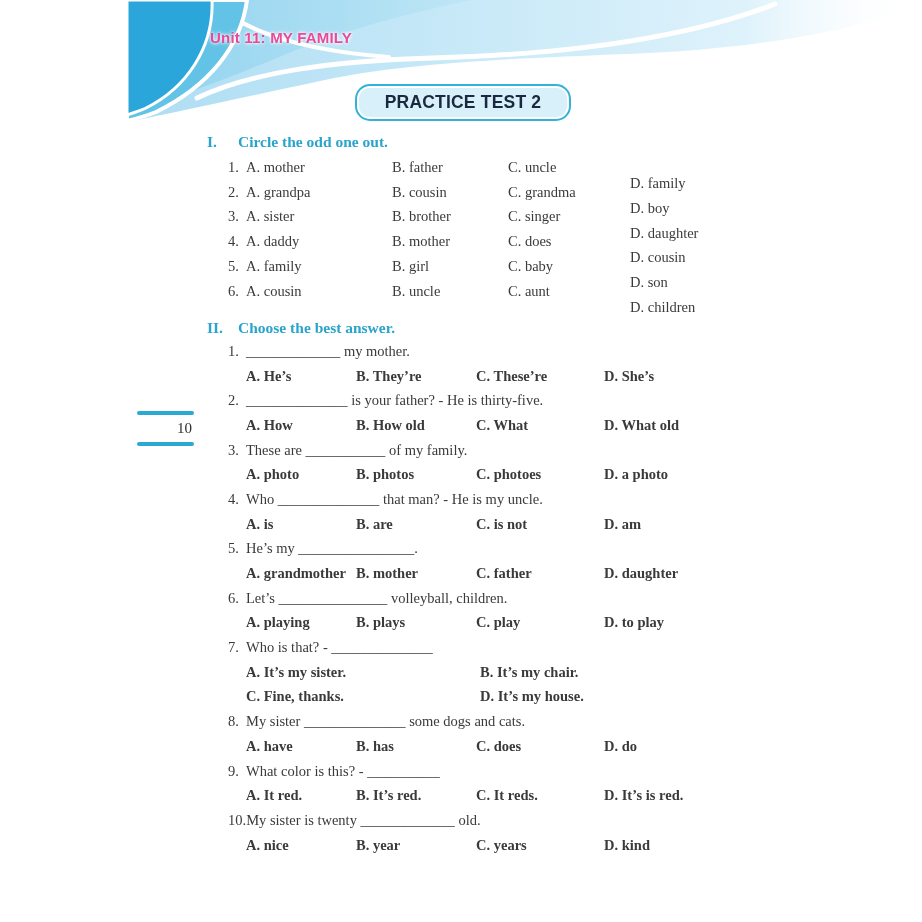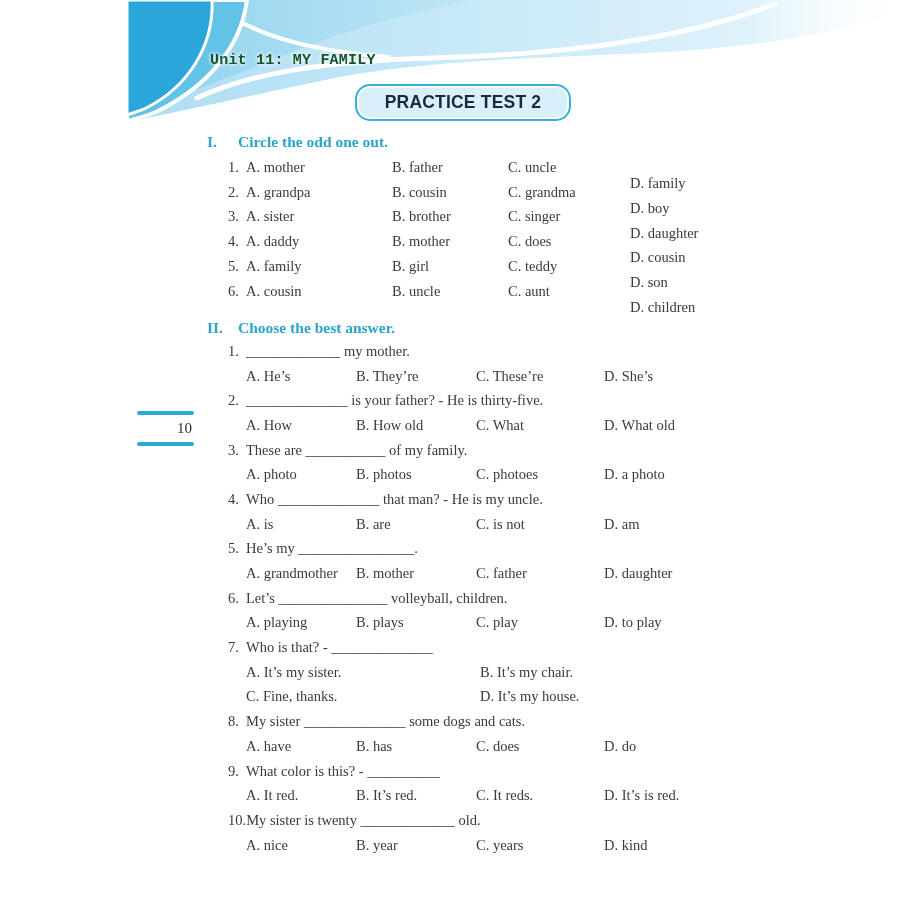--- a/index.html
+++ b/index.html
@@ -2,22 +2,22 @@
 <html><head>
 <meta charset="utf-8">
 <style>
   html,body{margin:0;padding:0;background:#ffffff;}
   .page{
     position:relative;width:922px;height:922px;background:#ffffff;overflow:hidden;
     font-family:"Liberation Serif", serif;color:#3a3a3a;font-size:14.5px;
   }
   .wave-svg{position:absolute;left:127px;top:0;z-index:0;}
   .unit-title{
-    position:absolute;left:210px;top:52px;z-index:2;
-    font-family:Liberation Mono, monospace;font-weight:bold;font-size:15px;color:#14532d;
+    position:absolute;left:210px;top:29px;z-index:2;
+    font-family:Liberation Sans, sans-serif;font-weight:bold;font-size:15px;color:#ec4899;
     text-shadow:0 0 3px #fff,0 0 4px #fff;letter-spacing:0.2px;
   }
   .pt-badge{
     position:absolute;left:355px;top:84px;width:212px;height:33px;z-index:2;
     background:#d7f0fa;border:2.5px solid #35b2d8;border-radius:15px;
     box-shadow:inset 0 0 0 2px #ffffff;
     display:flex;align-items:center;justify-content:center;
   }
   .pt-badge span{
     font-family:"Liberation Sans", sans-serif;font-weight:bold;font-size:17.5px;
@@ -34,21 +34,21 @@
   #sec1-rows{top:155px;}
   #sec2-rows{top:339px;}
   .row1,.qrow,.orow{display:flex;align-items:center;height:24.8px;white-space:nowrap;}
   .qrow,.orow{height:24.7px;}
   .row1 .num{width:18px;flex:none;}
   .row1 .oa{width:106px;flex:none;}
   .row1 .ob{width:116px;flex:none;margin-left:40px;}
   .row1 .oc{width:122px;flex:none;}
   .row1 .od{flex:1;margin-top:32px;}
   .qrow .num{min-width:18px;flex:none;}
-  .orow{padding-left:18px;}
+  .orow{padding-left:18px;font-weight:bold;}
   .orow .oa{width:110px;flex:none;}
   .orow .ob{width:120px;flex:none;}
   .orow .oc{width:128px;flex:none;}
   .orow .od{flex:1;}
   .orow.twocol .oa{width:234px;flex:none;}
   .orow.twocol .ob{flex:1;width:auto;}
   .pagenum{
     position:absolute;left:137px;top:411px;width:57px;z-index:1;
     display:flex;flex-direction:column;
   }
@@ -126,21 +126,21 @@
         <span class="num">4.</span>
         <span class="oa">A. daddy</span>
         <span class="ob">B. mother</span>
         <span class="oc">C. does</span>
         <span class="od">D. cousin</span>
       </div>
       <div class="row1">
         <span class="num">5.</span>
         <span class="oa">A. family</span>
         <span class="ob">B. girl</span>
-        <span class="oc">C. teddy</span>
+        <span class="oc">C. baby</span>
         <span class="od">D. son</span>
       </div>
       <div class="row1">
         <span class="num">6.</span>
         <span class="oa">A. cousin</span>
         <span class="ob">B. uncle</span>
         <span class="oc">C. aunt</span>
         <span class="od">D. children</span>
       </div>
     </div>

